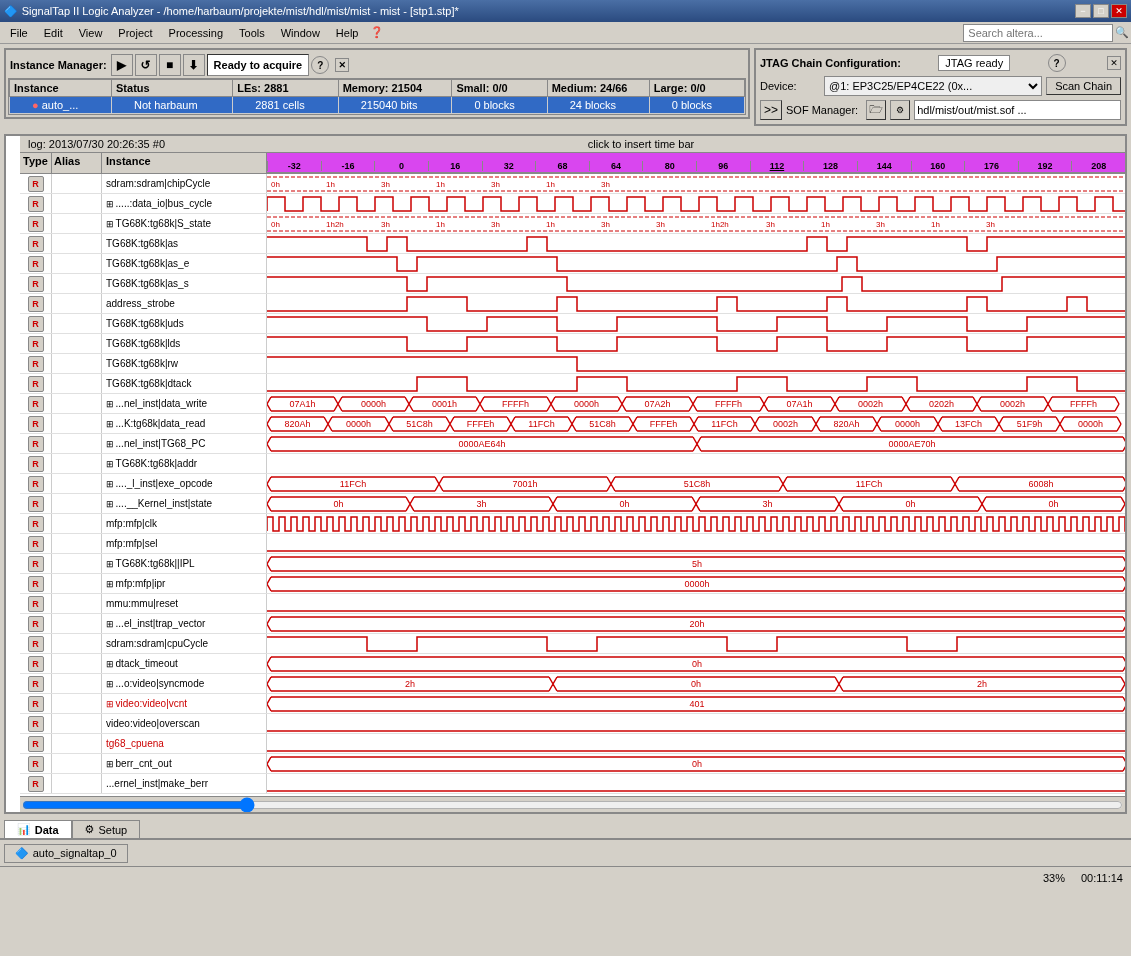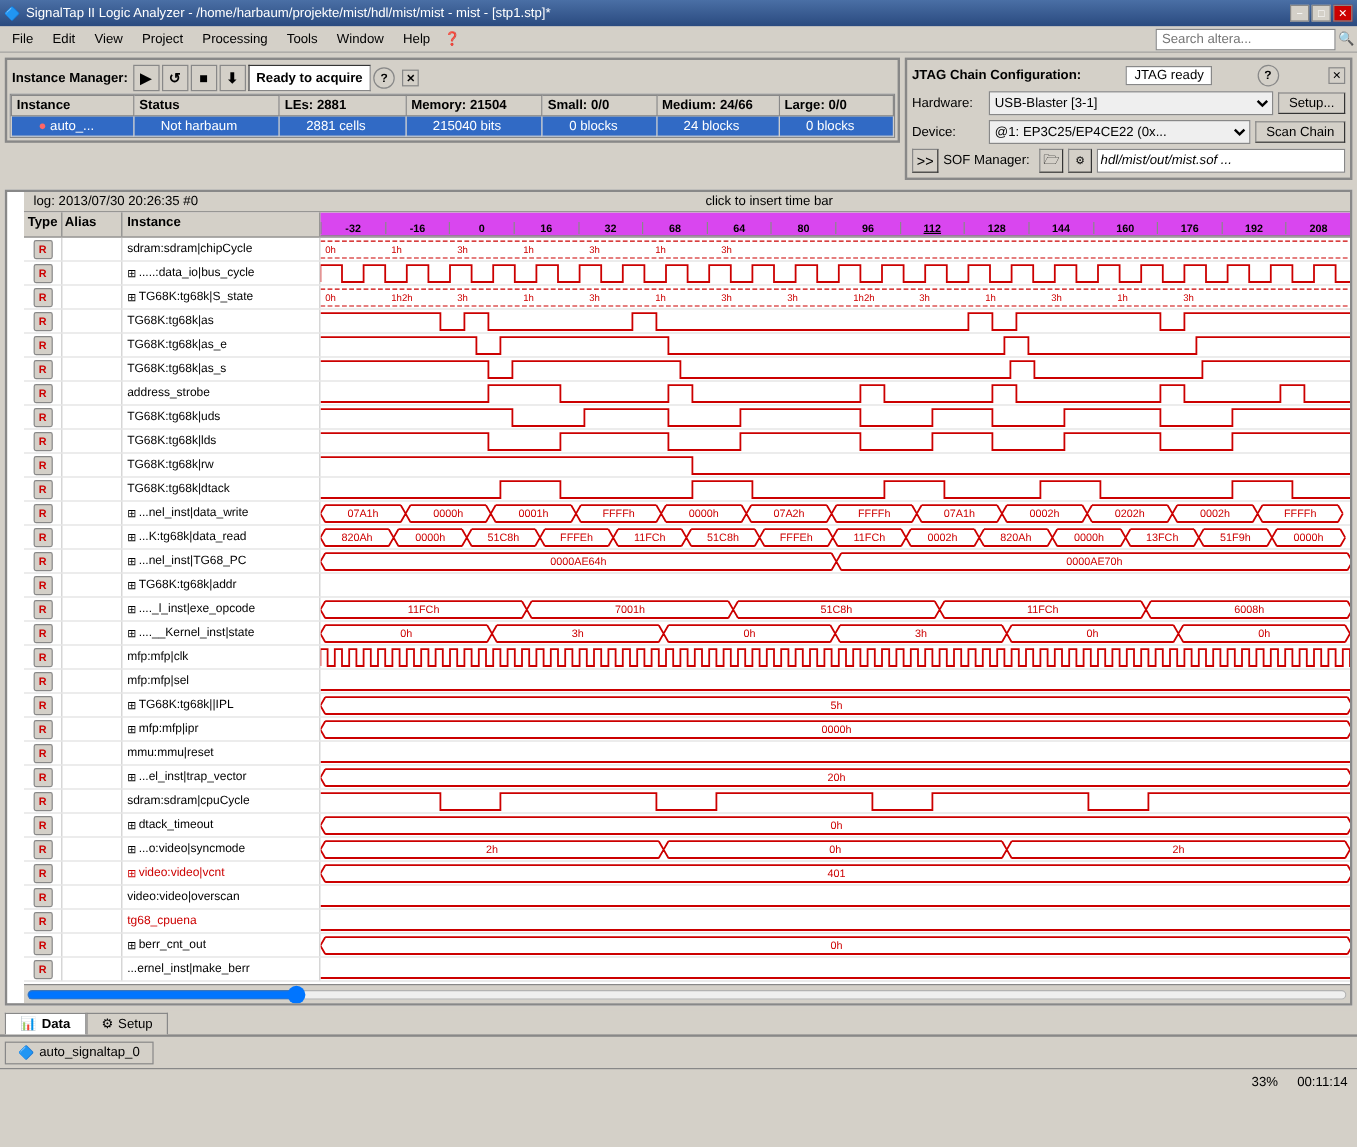--- a/index.html
+++ b/index.html
@@ -158,21 +158,20 @@
       align-items: center;
       gap: 4px;
     }
     .sof-label { font-size: 11px; margin-right: 4px; }
     .sof-input {
       flex: 1;
       height: 20px;
       font-size: 11px;
       border: 1px solid #888;
       padding: 0 2px;
-      font-style: italic;
     }
 
     
     .waveform-container {
       margin: 4px;
       border: 2px solid #888;
       background: #fff;
       height: 680px;
       display: flex;
       flex-direction: column;
@@ -392,27 +391,20 @@
 
   <div class="right-panel">
     <div class="jtag-panel">
       <div class="jtag-header">
         <span class="jtag-title">JTAG Chain Configuration:</span>
         <div class="jtag-status">JTAG ready</div>
         <div class="help-btn">?</div>
         <div class="panel-close-btn">✕</div>
       </div>
       <div class="jtag-row">
-        <span class="jtag-label">Hardware:</span>
-        <select class="jtag-select">
-          <option>USB-Blaster [3-1]</option>
-        </select>
-        <button class="jtag-btn">Setup...</button>
-      </div>
-      <div class="jtag-row">
         <span class="jtag-label">Device:</span>
         <select class="jtag-select">
           <option>@1: EP3C25/EP4CE22 (0x...</option>
         </select>
         <button class="jtag-btn">Scan Chain</button>
       </div>
       <div class="sof-row">
         <span style="width:22px;height:20px;border:1px outset #888;background:#d4d0c8;display:flex;align-items:center;justify-content:center;cursor:pointer;font-size:12px;">&gt;&gt;</span>
         <span class="sof-label">SOF Manager:</span>
         <div style="width:20px;height:20px;border:1px outset #888;background:#d4d0c8;display:flex;align-items:center;justify-content:center;cursor:pointer;">🗁</div>

